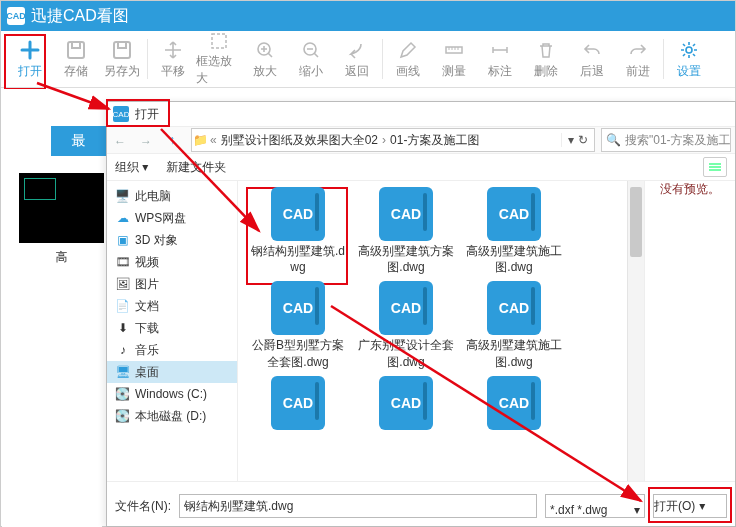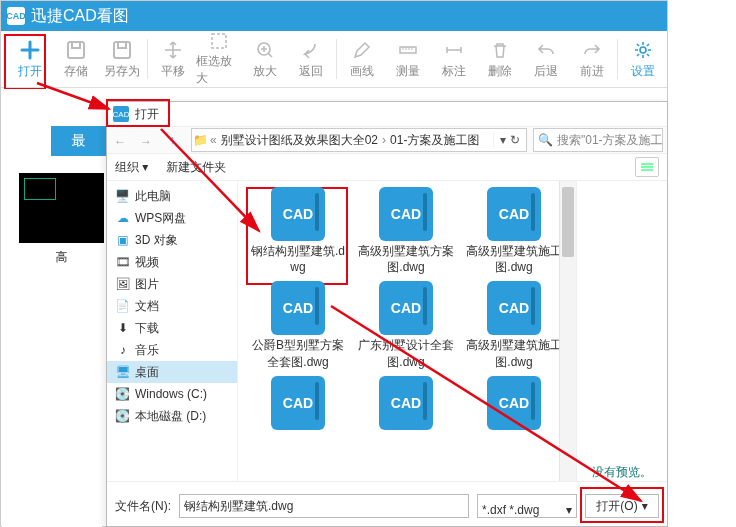--- a/index.html
+++ b/index.html
@@ -1,16 +1,16 @@
 <!DOCTYPE html>
 <html><head>
 <meta charset="utf-8">
 <style>
 html,body{margin:0;padding:0;font-family:"Microsoft YaHei",Arial,sans-serif;font-size:12px;color:#333;background:#fff;overflow:hidden}
-.root{position:relative;width:668px;height:527px;background:#fff;border:1px solid #ccc;box-sizing:border-box}
+.root{position:relative;width:736px;height:527px;background:#fff;border:1px solid #ccc;box-sizing:border-box}
 .titlebar{height:30px;background:#2d9cdb;color:#fff;display:flex;align-items:center;padding:0 6px;gap:6px}
 .titlebar .logo{width:18px;height:18px;background:#fff;border-radius:3px;display:flex;align-items:center;justify-content:center;color:#2d9cdb;font-size:9px;font-weight:bold}
 .titlebar .title{font-size:16px}
 .toolbar{height:56px;border-bottom:1px solid #ddd;display:flex;align-items:center;padding:0 0 0 6px}
 .tool{width:46px;height:50px;display:flex;flex-direction:column;align-items:center;justify-content:center;gap:2px;color:#888;cursor:pointer}
 .tool .ic{width:22px;height:22px;display:flex;align-items:center;justify-content:center}
 .tool .lb{font-size:12px}
 .tool.blue{color:#2d9cdb}
 .tool.blue .lb{color:#2d9cdb}
 .vline{width:1px;height:40px;background:#e5e5e5;margin:0 2px}
@@ -46,26 +46,26 @@
 .filegrid{flex:1;position:relative;padding:6px 2px;overflow:hidden}
 .fg-scroll{position:absolute;right:0;top:0;bottom:0;width:16px;background:#f4f4f4;border-left:1px solid #e4e4e4}
 .fg-scroll .thumb{position:absolute;left:2px;right:2px;top:6px;height:70px;background:#c9c9c9;border-radius:2px}
 .files{display:grid;grid-template-columns:repeat(3,100px);gap:6px 8px;padding-left:8px}
 .file{width:100px;display:flex;flex-direction:column;align-items:center;gap:2px;cursor:pointer}
 .file .fico{width:54px;height:54px;background:#2d9cdb;border-radius:6px;color:#fff;display:flex;align-items:center;justify-content:center;font-weight:bold;font-size:14px;position:relative}
 .file .fico::before{content:"";position:absolute;right:6px;top:6px;width:4px;height:38px;background:#1b78ab;border-radius:2px}
 .file .fn{font-size:12px;text-align:center;line-height:1.35;word-break:break-all;max-height:46px;overflow:hidden}
 .file.cut{overflow:hidden;max-height:60px}
 .redbox3{position:absolute;left:8px;top:6px;width:98px;height:94px;border:2px solid #e30613;pointer-events:none}
-.preview{width:90px;display:flex;align-items:flex-end;justify-content:center;color:#0f766e;font-size:12px;border-left:1px solid #eee}
+.preview{width:90px;display:flex;align-items:flex-start;justify-content:center;color:#7f1d1d;font-size:12px;border-left:1px solid #eee}
 .bottom{height:48px;border-top:1px solid #eee;display:flex;align-items:center;padding:0 8px;gap:8px}
 .fname-l{font-size:12px}
 .fname{flex:1;height:22px;border:1px solid #bbb;padding:0 4px;font-size:12px;display:flex;align-items:center}
 .ftype{width:90px;height:22px;border:1px solid #bbb;padding:0 4px;display:flex;align-items:flex-end;font-size:12px;justify-content:space-between}
-.openbtn{width:72px;height:22px;border:1px solid #bbb;display:flex;align-items:center;justify-content:center;gap:4px;font-size:12px;cursor:pointer}
+.openbtn{width:72px;height:22px;border:1px solid #bbb;display:flex;align-items:center;justify-content:flex-start;gap:4px;font-size:12px;cursor:pointer}
 .redbox4{position:absolute;right:3px;bottom:3px;width:80px;height:32px;border:2px solid #e30613;pointer-events:none}
 svg.arrow{position:absolute;pointer-events:none}
 </style>
 </head>
 <body>
 <div class="root">
   <div class="titlebar">
      <div class="logo">CAD</div>
      <div class="title">迅捷CAD看图</div>
   </div>
@@ -115,20 +115,29 @@
         <div class="lb">框选放大</div>
       </div>
      <div class="tool">
         <div class="ic">
           <svg width="20" height="20">
             <circle cx="9" cy="9" r="6" fill="none" stroke="#bbb" stroke-width="1.6"></circle>
             <path d="M13 13l4 4M9 6v6M6 9h6" stroke="#bbb" stroke-width="1.6"></path>
           </svg>
         </div>
         <div class="lb">放大</div>
+      </div>
+     <div class="tool">
+        <div class="ic">
+          <svg width="20" height="20">
+            <circle cx="9" cy="9" r="6" fill="none" stroke="#bbb" stroke-width="1.6"></circle>
+            <path d="M13 13l4 4M6 9h6" stroke="#bbb" stroke-width="1.6"></path>
+          </svg>
+        </div>
+        <div class="lb">缩小</div>
       </div>
      <div class="tool">
         <div class="ic">
           <svg width="20" height="20">
             <path d="M14 4c0 8-10 10-10 10l4-4m-4 4l4 4" stroke="#bbb" stroke-width="1.6" fill="none"></path>
           </svg>
         </div>
         <div class="lb">返回</div>
       </div>
      <div class="vline"></div>

